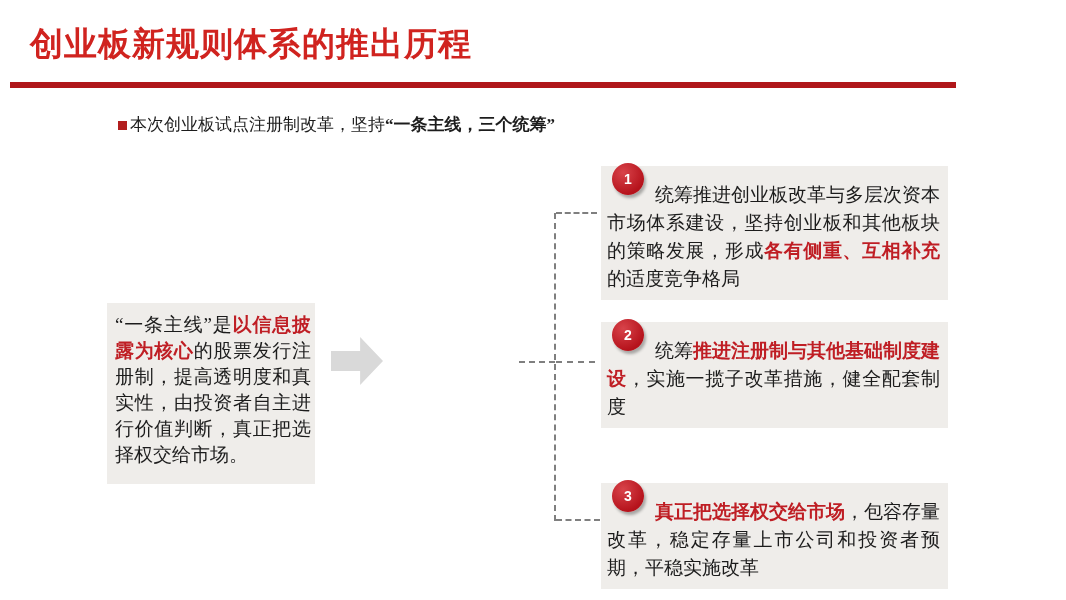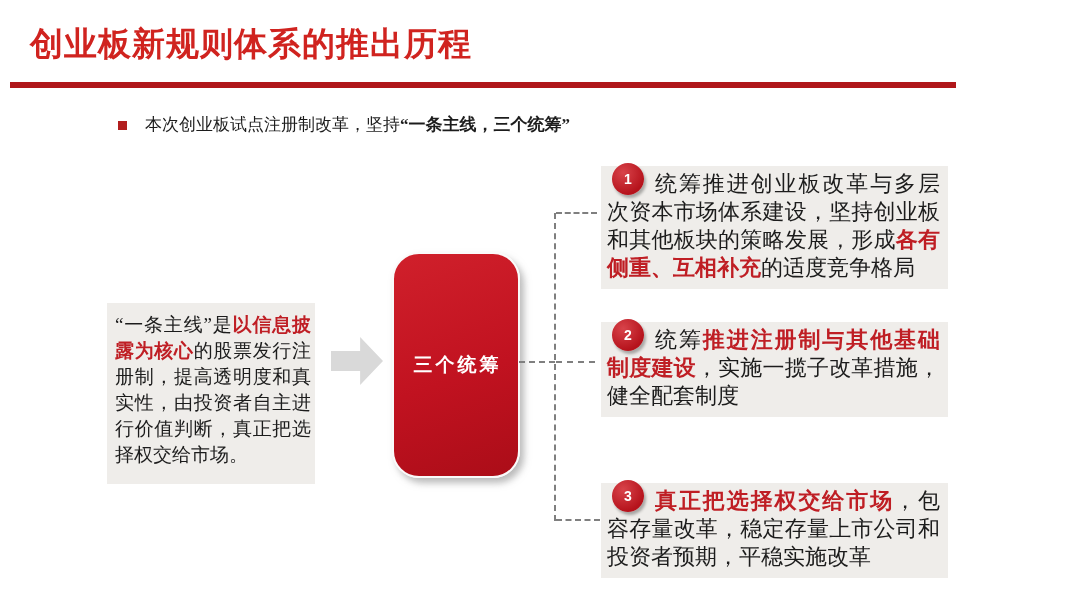--- a/index.html
+++ b/index.html
@@ -19,21 +19,21 @@
     overflow:hidden;font-family:"Liberation Serif", serif;color:var(--ink);
   }
   .title{
     position:absolute;left:30px;top:22px;
     font-family:"Liberation Sans", sans-serif;
     font-size:33px;font-weight:bold;color:var(--red-title);letter-spacing:1px;
   }
   .divider{position:absolute;left:10px;top:82px;width:1046px;height:6px;background:var(--red-line);}
   .bullet-row{position:absolute;left:118px;top:112px;width:760px;font-size:17px;line-height:26px;}
   .bullet-sq{position:absolute;left:0;top:9px;width:9px;height:9px;background:#b21e1e;}
-  .bullet-text{margin-left:27px;}
+  .bullet-text{margin-left:12px;}
   .bullet-text .b{font-weight:bold;}
 
   
   .ml-header{
     position:absolute;left:112px;top:260px;width:206px;height:37px;
     background:linear-gradient(180deg,#d9363d 0%,#c2151f 45%,#ad0e17 100%);
     border:2px solid #f4f4f4;border-radius:6px;
     box-shadow:3px 4px 4px rgba(60,60,60,.45);
     display:flex;align-items:center;justify-content:center;
     color:#fff;font-weight:bold;font-size:19px;letter-spacing:8px;text-indent:8px;
@@ -78,42 +78,41 @@
   .item-2{top:322px;min-height:88px;}
   .item-3{top:483px;min-height:85px;}
   .badge{
     position:absolute;left:11px;top:-3px;width:32px;height:32px;border-radius:50%;
     background:radial-gradient(circle at 35% 30%,#d8434a,#b5121b 72%);
     box-shadow:2px 3px 3px rgba(0,0,0,.3);
     display:flex;align-items:center;justify-content:center;
     color:#fff;font-weight:bold;font-size:14px;font-family:"Liberation Sans", sans-serif;
   }
   .item p{
-    padding:4px 8px 7px 6px;text-indent:48px;
-    font-size:22px;line-height:28px;text-align:justify;
+    padding:15px 8px 7px 6px;text-indent:48px;
+    font-size:19px;line-height:28px;text-align:justify;
   }
 </style>
 </head>
 <body>
 
 <div class="slide">
 
   <div class="title">创业板新规则体系的推出历程</div>
   <div class="divider"></div>
 
   <div class="bullet-row">
     <span class="bullet-sq"></span>
     <div class="bullet-text"><span>本次创业板试点注册制改革，坚持</span><span class="b">“一条主线，三个统筹”</span></div>
   </div>
 
   <div class="ml-body"><span>“一条主线”是</span><span class="em">以信息披露为核心</span><span>的股票发行注册制，提高透明度和真实性，由投资者自主进行价值判断，真正把选择权交给市场。</span></div>
 
   <div class="arrow"></div>
 
-  <div class="center-box">三个统筹</div>
 
   <div class="dash-v conn-spine"></div>
   <div class="dash-h conn-left"></div>
   <div class="dash-h conn-item1"></div>
   <div class="dash-h conn-item2"></div>
   <div class="dash-h conn-item3"></div>
 
   <div class="item item-1">
     <span class="badge">1</span>
     <p><span>统筹推进创业板改革与多层次资本市场体系建设，坚持创业板和其他板块的策略发展，形成</span><span class="em">各有侧重、互相补充</span><span>的适度竞争格局</span></p>

